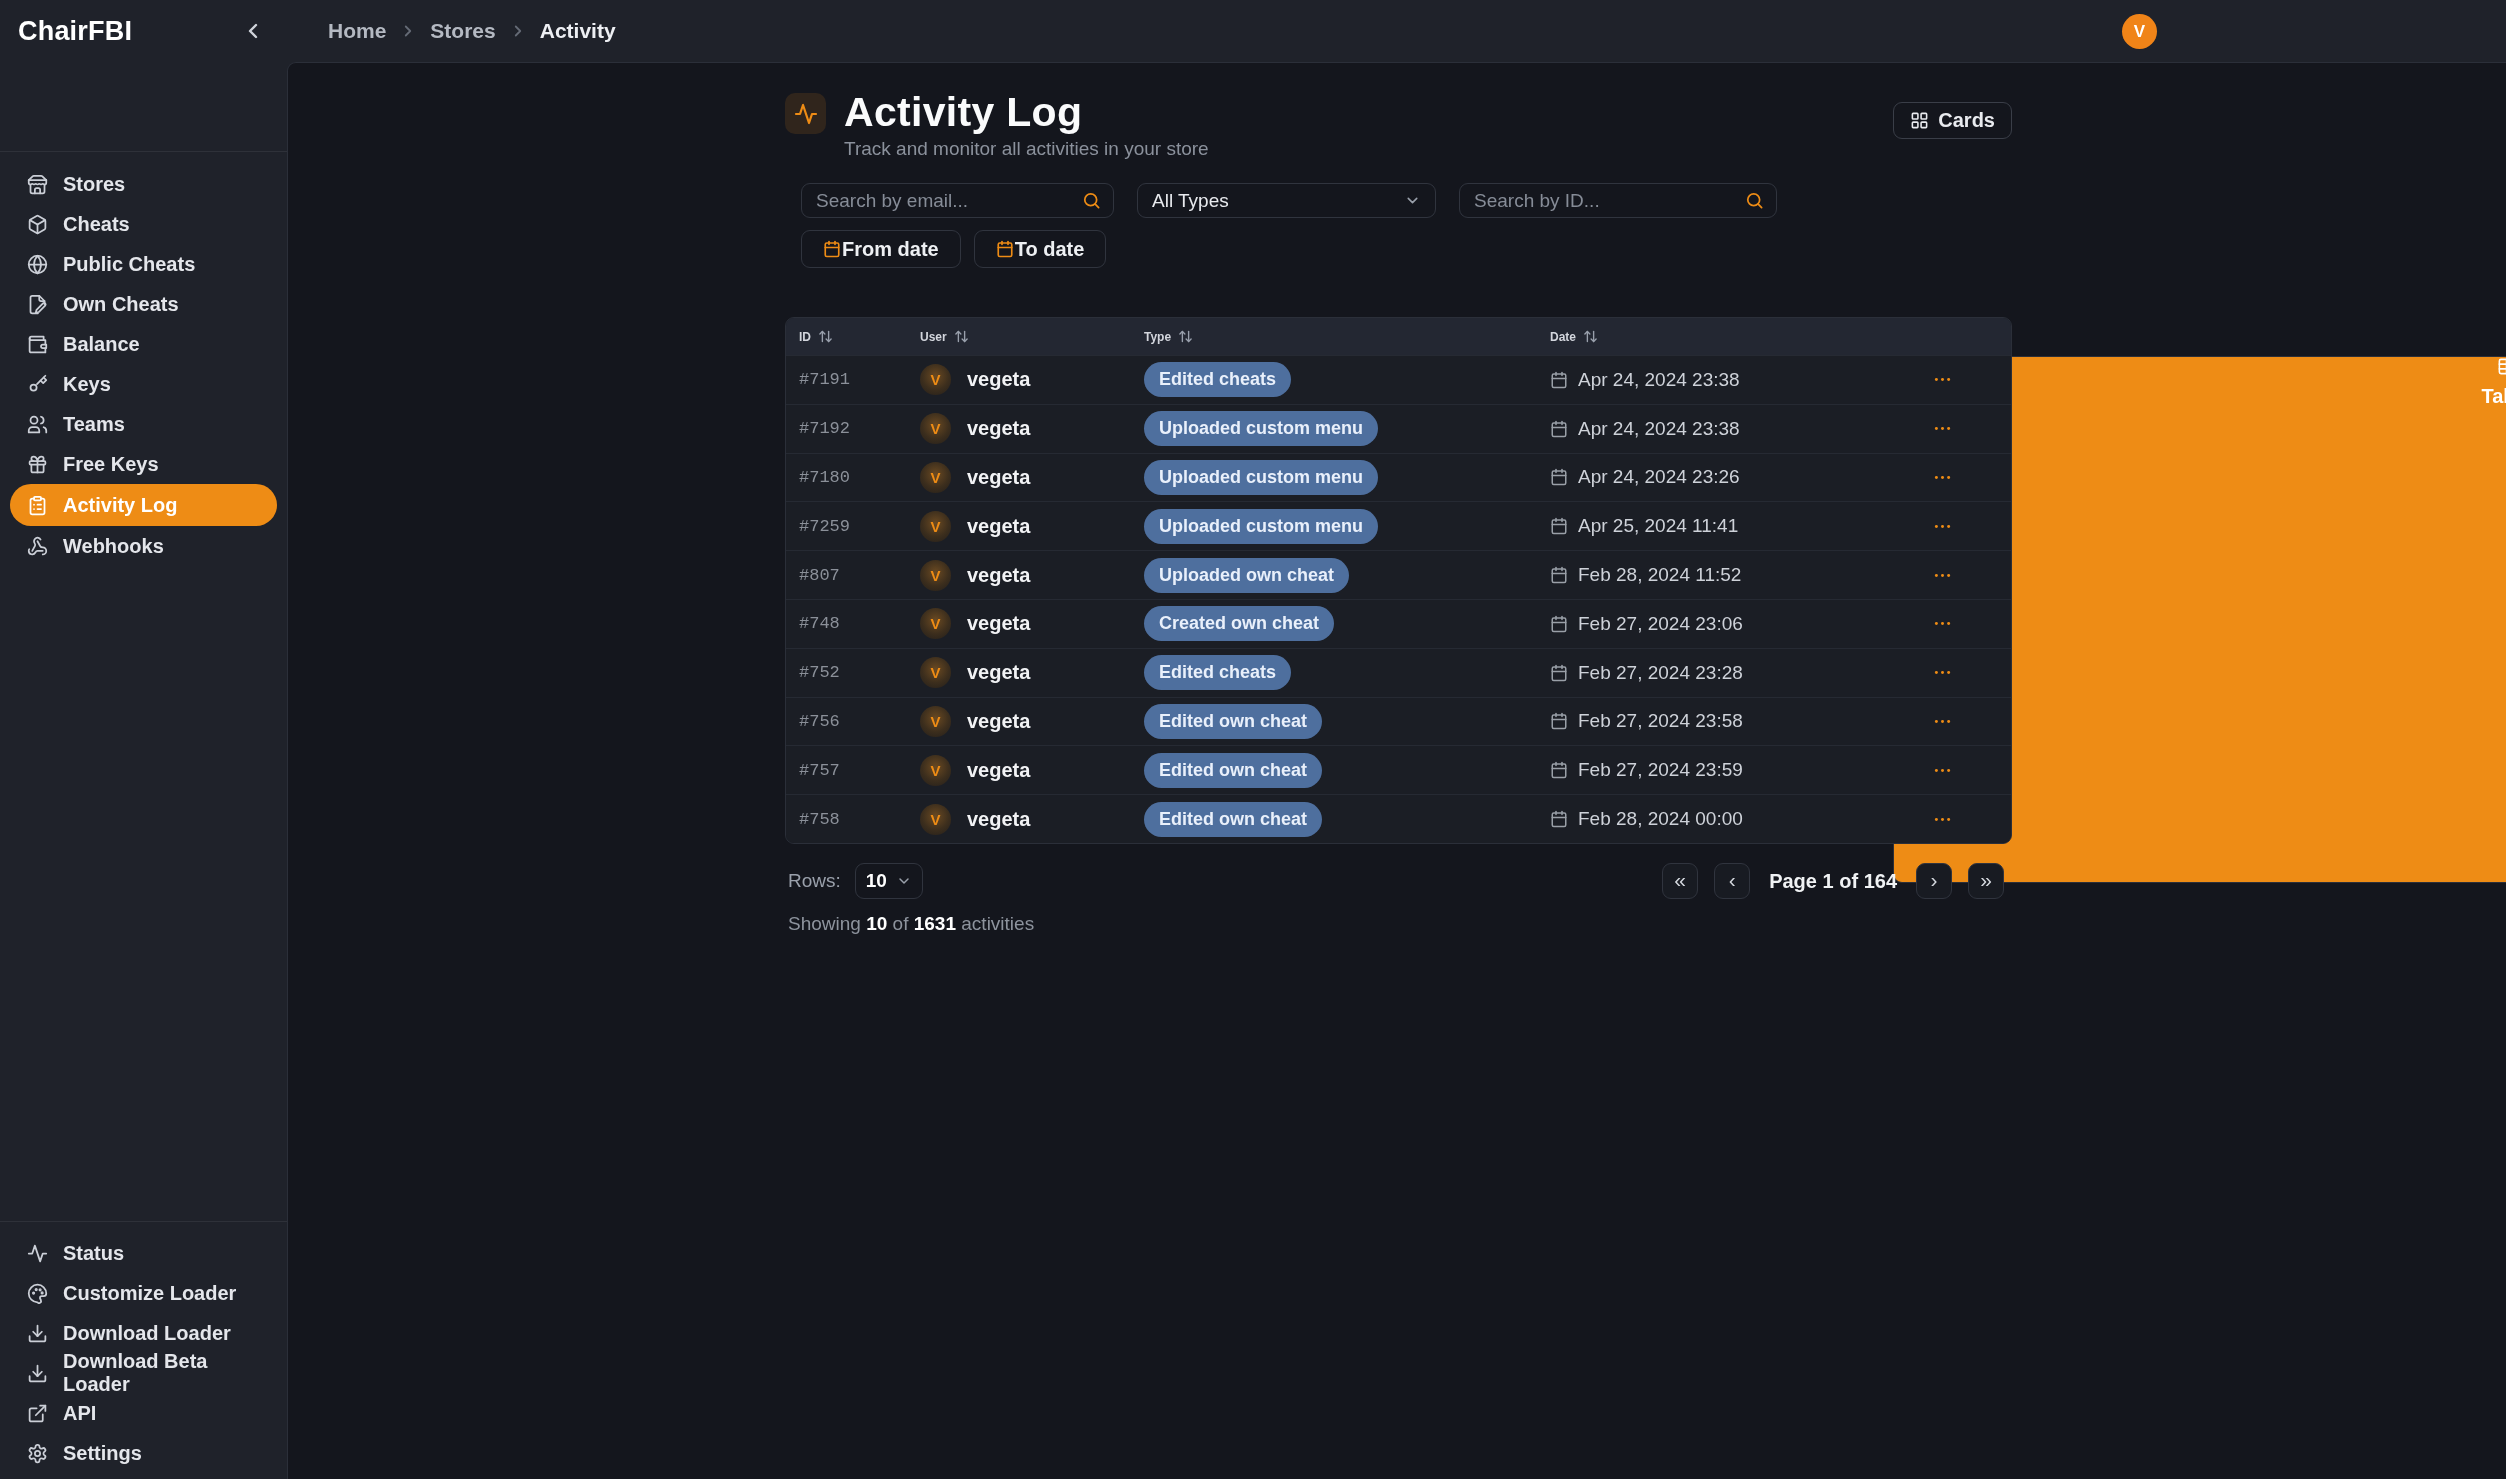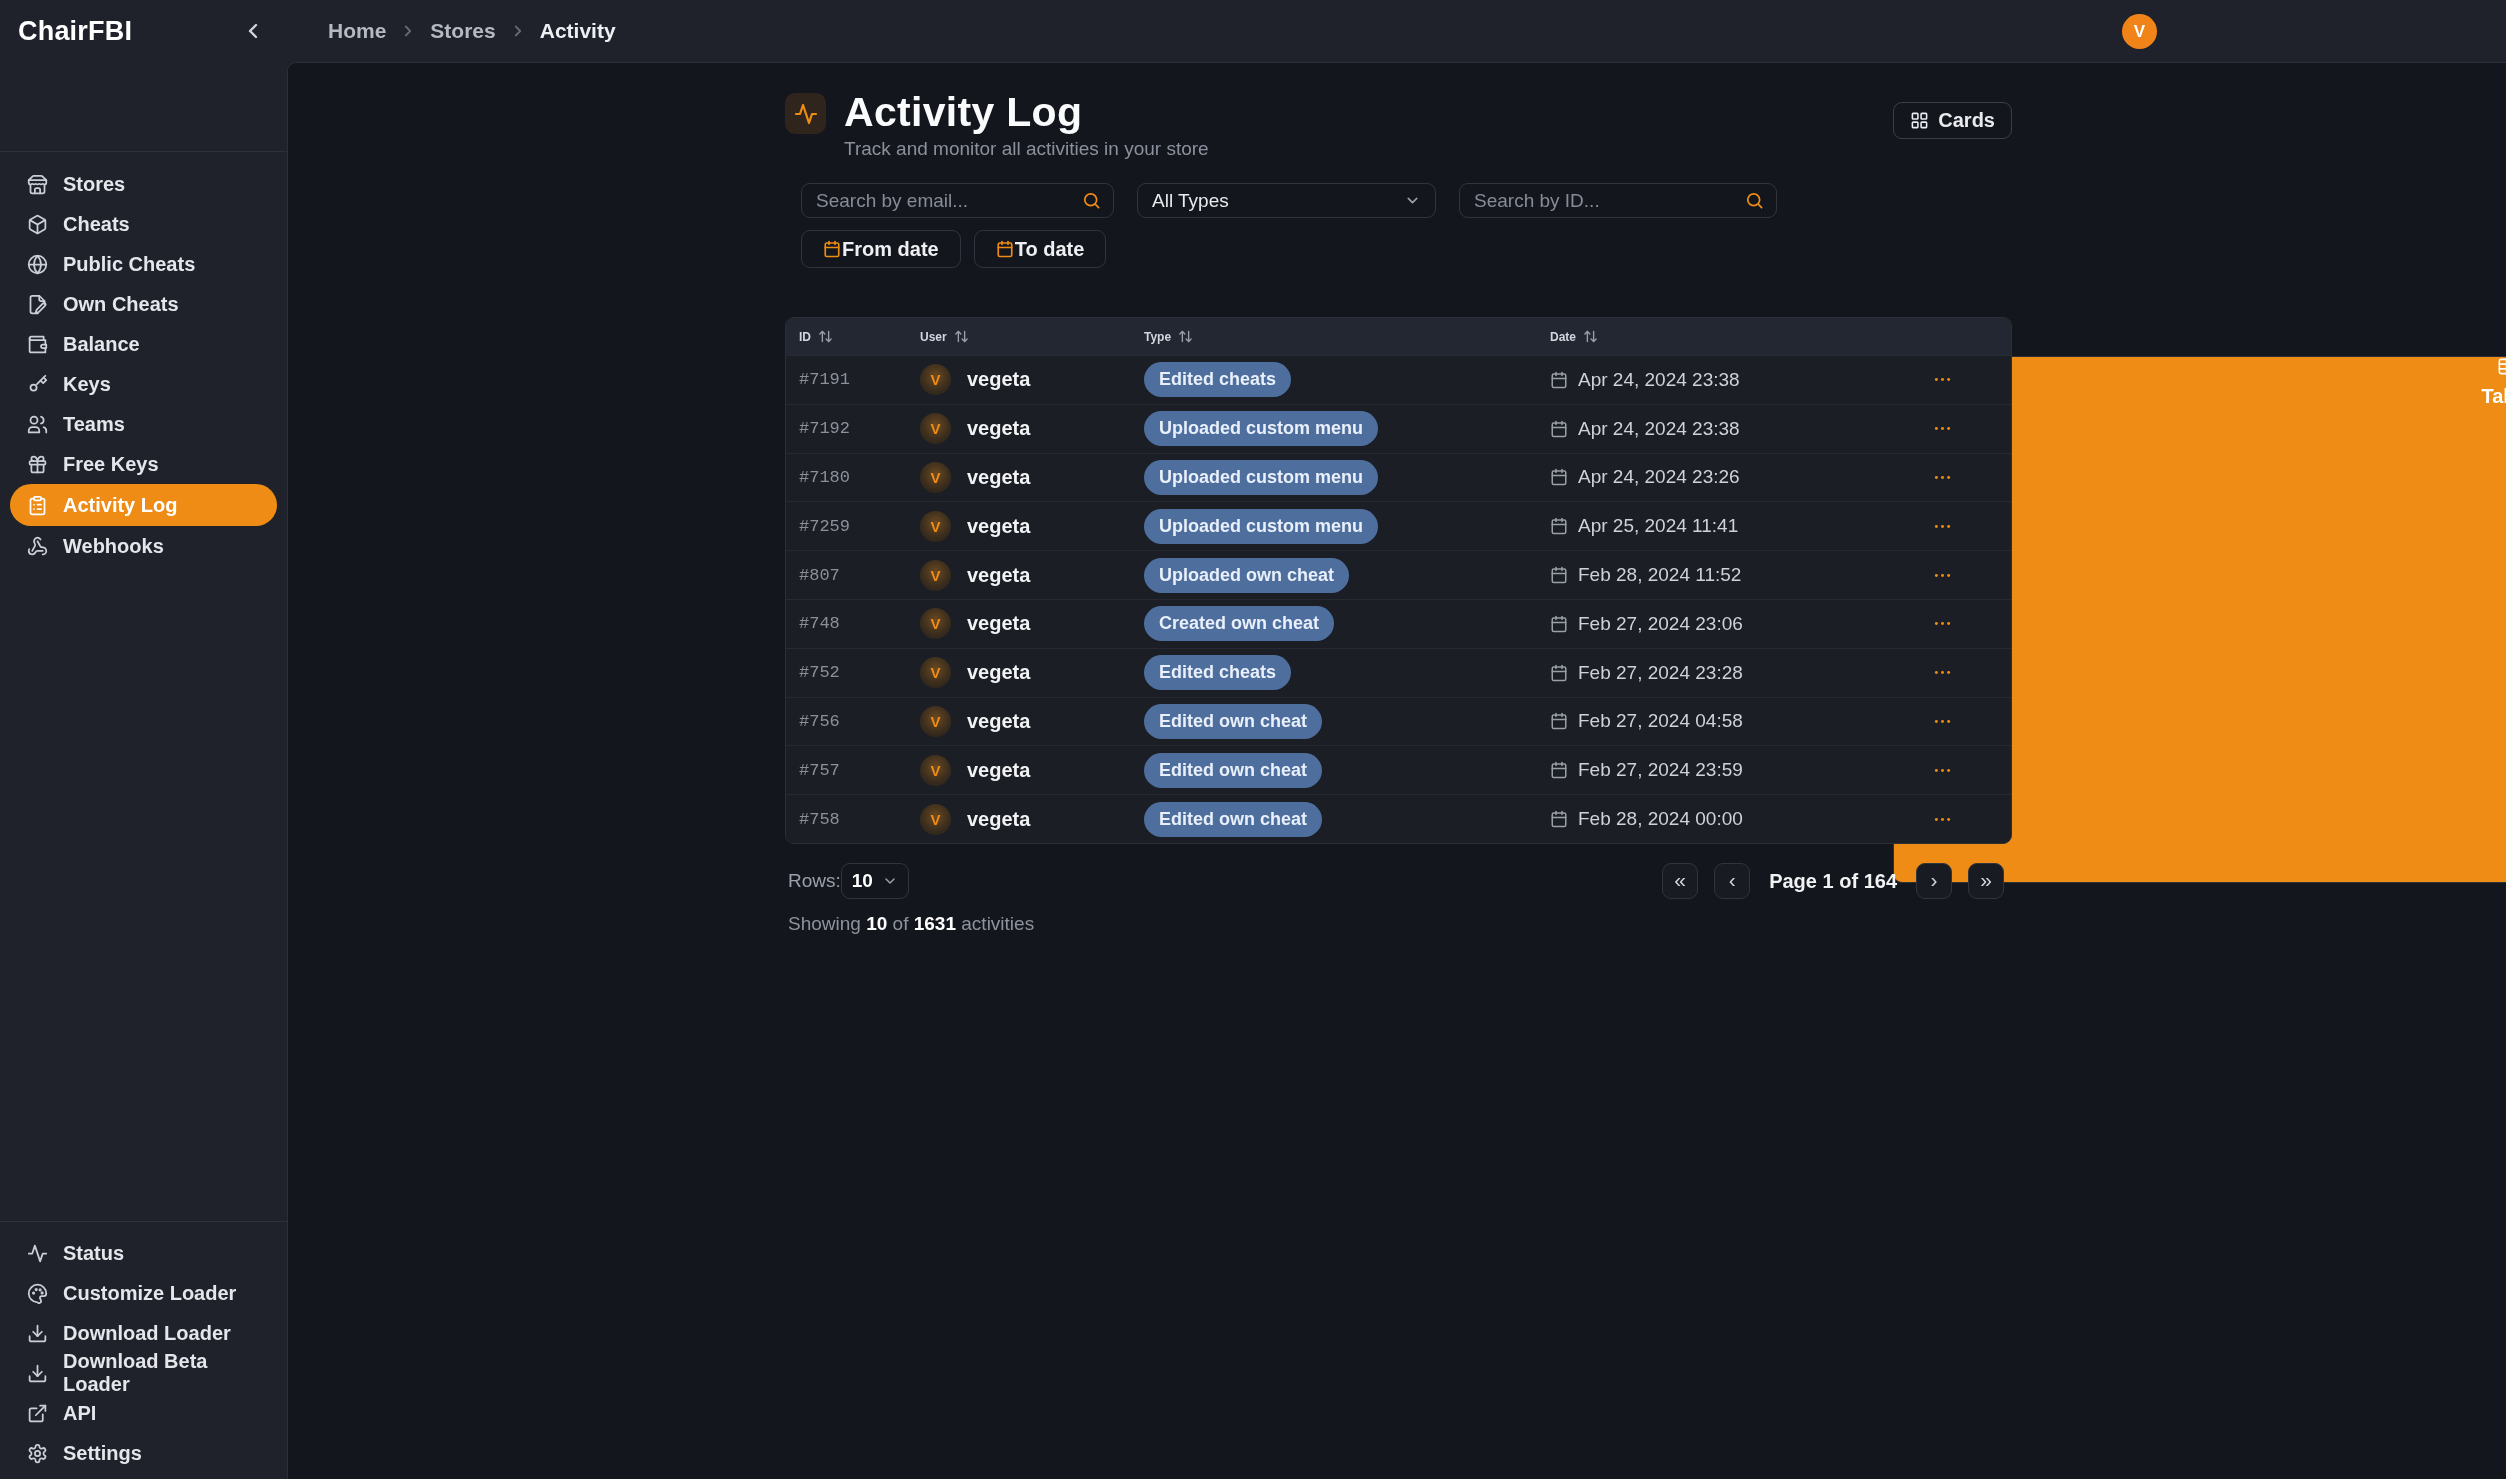--- a/index.html
+++ b/index.html
@@ -81,21 +81,21 @@
   .row-avatar{width:31px;height:31px;border-radius:50%;background:radial-gradient(circle at 50% 40%,#6b4a22 0%,#3c2e1d 55%,#221e1b 100%);display:flex;align-items:center;justify-content:center;color:var(--accent);font-size:15px;font-weight:700;flex:none;}
   .user-name{font-size:20px;font-weight:700;color:#f2f3f5;}
   .badge{display:inline-flex;align-items:center;height:35px;padding:0 15px;border-radius:994px;background:var(--badge);color:#e9f0fb;font-size:18px;font-weight:600;justify-self:start;}
   .cell-date{display:flex;align-items:center;gap:10px;color:#ced2d9;font-size:19px;}
   .cell-date .cal{color:#9aa0a8;}
   .cell-actions{display:flex;align-items:center;padding-left:8px;}
   .dots-btn{color:var(--accent);cursor:pointer;padding:4px;}
 
   
   .pager{position:absolute;left:0;top:799px;width:1227px;height:38px;}
-  .rows-group{position:absolute;left:3px;top:0;height:38px;display:flex;align-items:center;}
+  .rows-group{position:absolute;left:3px;top:0;height:38px;display:flex;align-items:center;gap:14px;}
   .rows-label{font-size:19px;color:#9aa0ab;}
   .rows-select{height:36px;min-width:66px;border:1px solid var(--border-input);border-radius:9px;display:flex;align-items:center;justify-content:center;gap:9px;padding:0 10px;font-size:19px;font-weight:600;color:#fff;cursor:pointer;}
   .rows-select .chev{color:#9aa0ab;}
   .page-group{position:absolute;right:8px;top:0;height:38px;display:flex;align-items:center;gap:16px;}
   .pbtn{width:36px;height:36px;border:1px solid var(--border-input);border-radius:9px;background:#181b22;color:#d5d9df;font-size:21px;display:flex;align-items:center;justify-content:center;cursor:pointer;padding-bottom:3px;}
   .page-status{font-size:20px;font-weight:600;color:#f0f2f4;padding:0 3px;}
 
   .summary{position:absolute;left:3px;top:850px;font-size:19px;color:#8d939d;}
   .summary b{color:#ffffff;font-weight:700;}
 </style>
@@ -678,21 +678,21 @@
         </div>
         <div class="cell-date">
           <span class="cal">
                 <svg width="18" height="18" viewBox="0 0 24 24" fill="none" stroke="currentColor" stroke-width="2" stroke-linecap="round" stroke-linejoin="round">
                   <rect x="3" y="4" width="18" height="18" rx="2"></rect>
                   <path d="M16 2v4"></path>
                   <path d="M8 2v4"></path>
                   <path d="M3 10h18"></path>
                 </svg>
               </span>
-          <span>Feb 27, 2024 04:58</span>
+          <span>Feb 27, 2024 23:58</span>
         </div>
         <div class="cell-actions">
           <span class="dots-btn">
                 <svg width="21" height="21" viewBox="0 0 24 24" fill="currentColor">
                   <circle cx="5" cy="12" r="1.7"></circle>
                   <circle cx="12" cy="12" r="1.7"></circle>
                   <circle cx="19" cy="12" r="1.7"></circle>
                 </svg>
               </span>
         </div>

